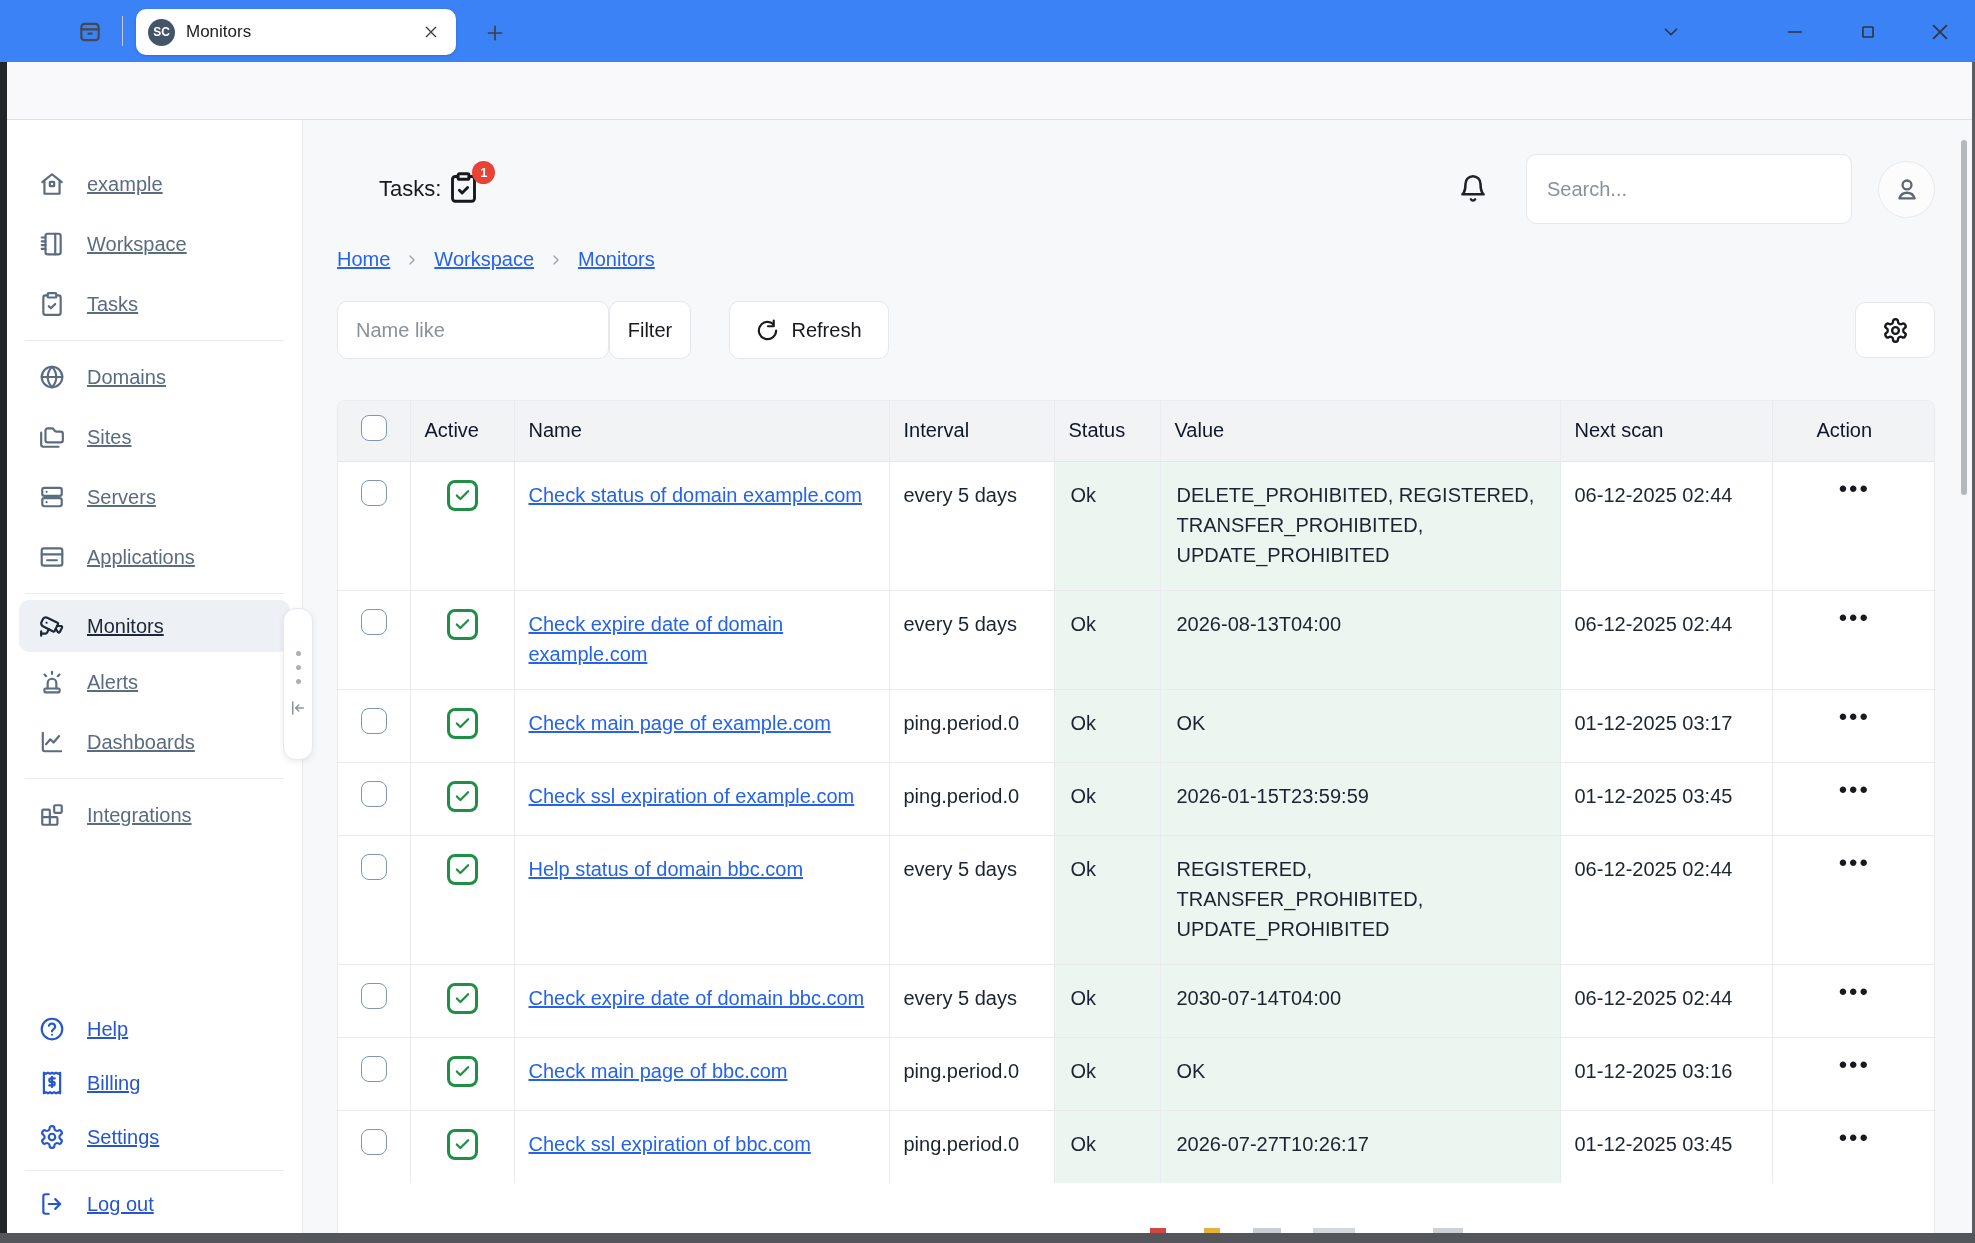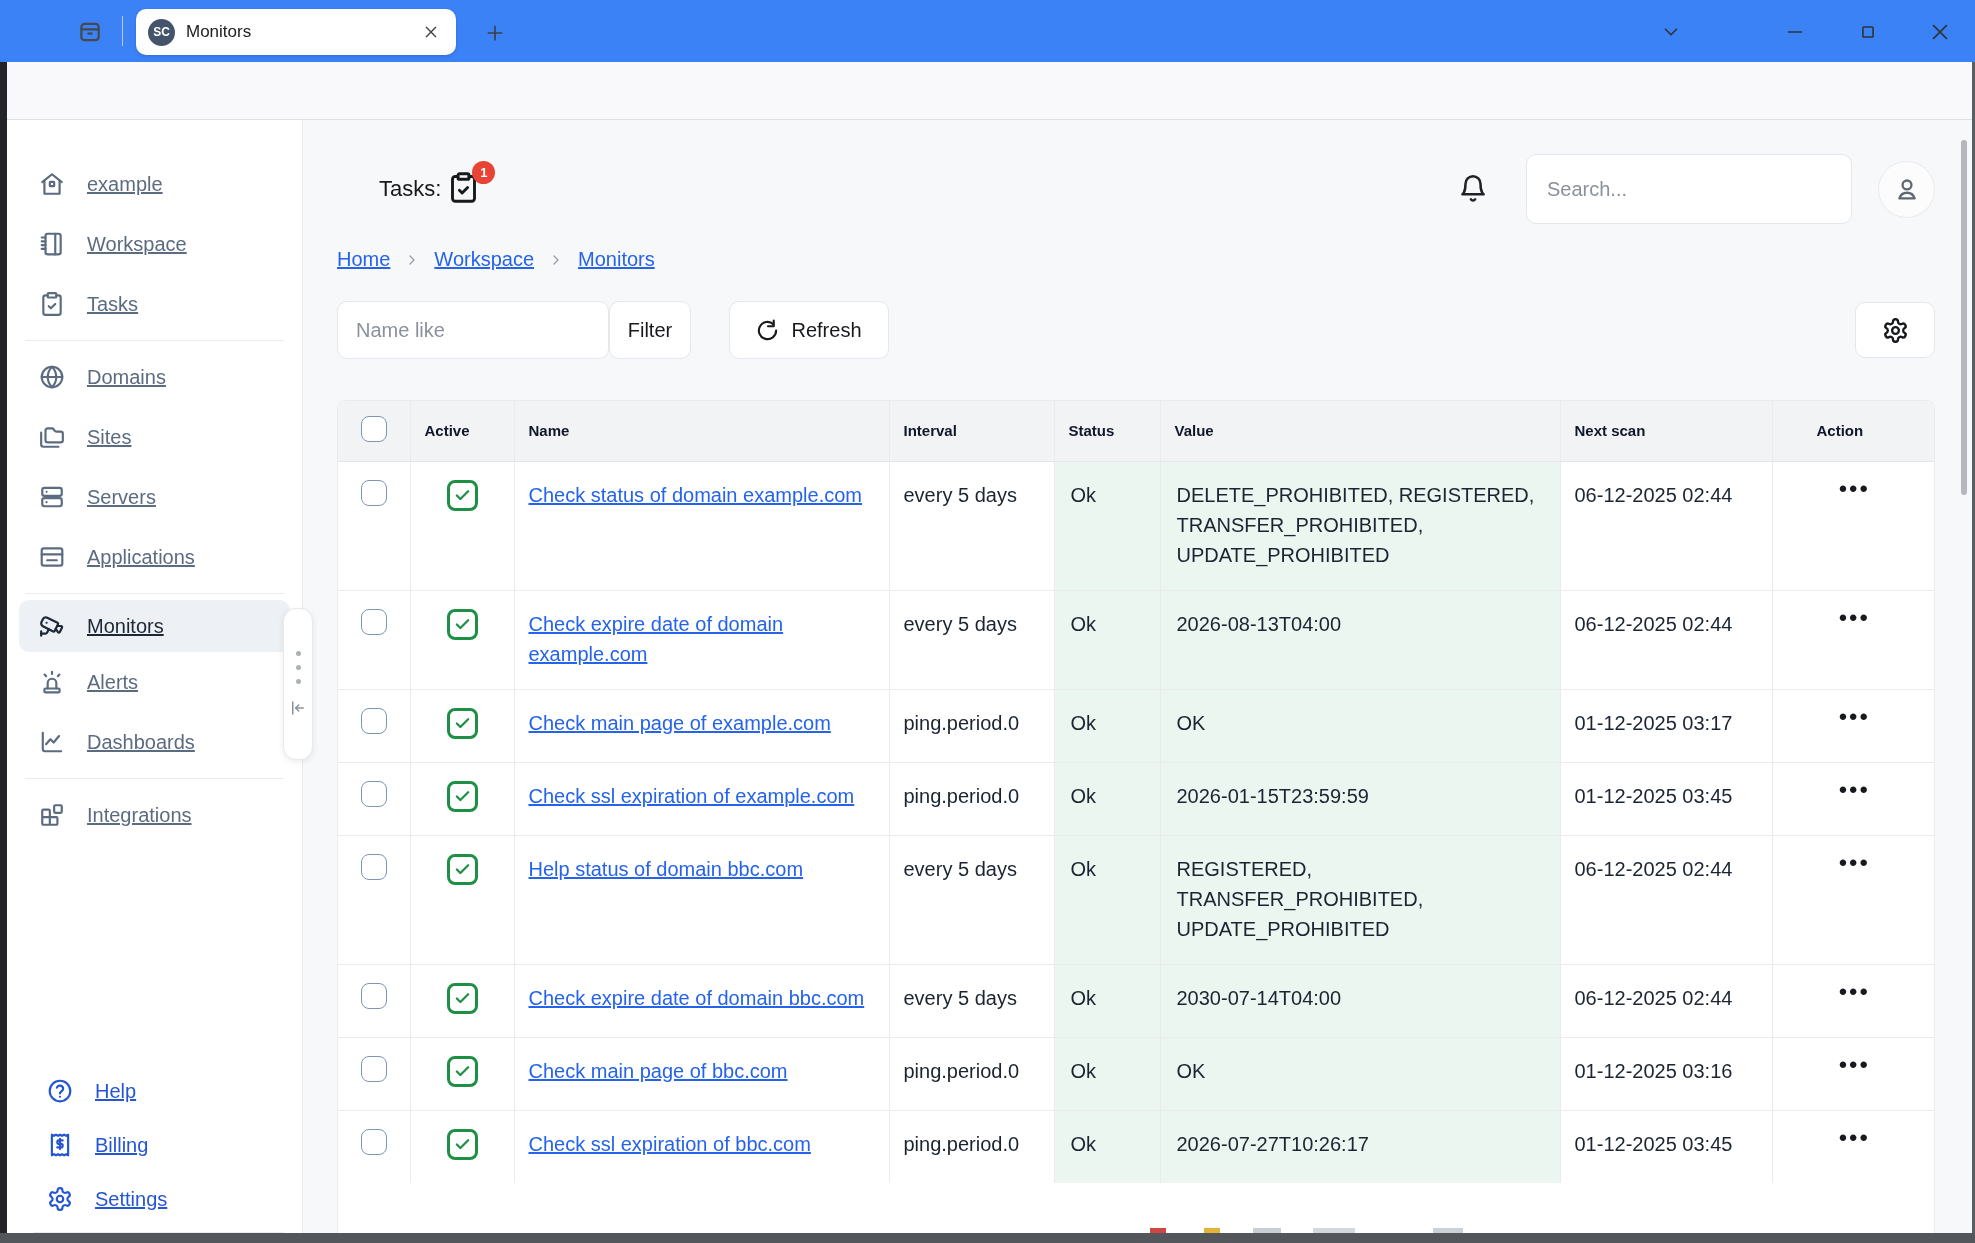--- a/index.html
+++ b/index.html
@@ -43,21 +43,21 @@
   .app { position:absolute; top:120px; left:0; right:0; bottom:0; background:#f7f8f9; }
 
   .sidebar { position:absolute; left:7px; top:0; width:296px; bottom:0; background:#ffffff; border-right:1px solid #e8eaee; }
   .snav { padding-top:34px; }
   .sitem { height:60px; display:flex; align-items:center; padding-left:32px; gap:22px; color:#5b6b80; font-size:20px; }
   .sitem .si { width:26px; height:26px; flex:0 0 auto; }
   .sitem .slabel { text-decoration:underline; cursor:pointer; }
   .sitem.active { background:#edf0f4; border-radius:10px; margin:0 12px; padding-left:20px; color:#1d2736; height:52px; }
   .sitem.active .slabel { color:#1d2736; font-weight:400; }
   .sdiv { height:1px; background:#e9ecef; margin:6px 18px; }
-  .sidebar-bottom { position:absolute; left:0; right:0; bottom:4px;padding-left:8px; }
+  .sidebar-bottom { position:absolute; left:0; right:0; bottom:12px; }
   .sidebar-bottom .sitem { height:54px; color:#2456d3; }
   .collapse-handle { position:absolute; left:283px; top:488px; width:30px; height:152px; background:#fff; border:1px solid #e6e9ed; border-radius:13px; box-shadow:0 2px 6px rgba(0,0,0,.08); z-index:20; display:flex; flex-direction:column; align-items:center; padding-top:42px; }
   .chdot { width:5px; height:5px; border-radius:50%; background:#aab1b9; margin-bottom:9px; }
   .charrow { margin-top:6px; color:#8a929b; width:18px; height:18px; }
 
   .main { position:absolute; left:304px; top:0; right:3px; bottom:0; padding:0 37px 0 33px; }
 
   .topbar { margin-top:40px; height:58px; display:flex; align-items:center; }
   .ws-select { width:430px; height:58px; background:#fff; border:1px solid #e4e7eb; border-radius:10px; display:flex; align-items:center; padding:0 20px; font-size:20px; color:#1b2430; }
   .ws-select .chev { margin-left:auto; width:20px; height:20px; color:#6b7280; }
@@ -83,21 +83,21 @@
   .btn { height:58px; background:#fff; border:1px solid #e4e7eb; border-radius:10px; font-size:20px; color:#17191c; display:flex; align-items:center; justify-content:center; cursor:pointer; }
   .btn-filter { width:82px; }
   .btn-refresh { margin-left:38px; width:160px; gap:12px; }
   .btn-refresh svg { width:23px; height:23px; stroke-width:2.2; }
   .btn-gear { margin-left:auto; width:80px; height:56px; }
   .btn-gear svg { width:27px; height:27px; color:#17191c; stroke-width:2.1; }
 
   .tablewrap { position:absolute; left:33px; right:37px; top:280px; bottom:0; background:#fff; border:1px solid #e9ebee; border-bottom:none; border-radius:8px 8px 0 0; overflow:hidden; }
   table.mon { width:100%; border-collapse:collapse; table-layout:fixed; }
   col.w-sel{width:72px;} col.w-act{width:104px;} col.w-name{width:375px;} col.w-int{width:165px;} col.w-stat{width:106px;} col.w-val{width:400px;} col.w-next{width:212px;} col.w-action{width:164px;}
-  thead th { height:60px; background:#f2f3f5; font-size:15px; font-weight:bold; color:#0f172a; text-align:left; padding-left:14px; border-right:1px solid #e9ebee; border-bottom:1px solid #e4e6ea; }
+  thead th { height:60px; background:#f2f3f5; font-size:20px; font-weight:normal; color:#0f172a; text-align:left; padding-left:14px; border-right:1px solid #e9ebee; border-bottom:1px solid #e4e6ea; }
   thead th:last-child { border-right:none; }
   thead th.h-action { padding-left:44px; }
   tbody td { font-size:20px; color:#1b2430; vertical-align:top; padding:18px 14px 20px 14px; line-height:30px; border-right:1px solid #e9ebee; border-bottom:1px solid #e9ebee; }
   tbody td:last-child { border-right:none; }
   tbody tr:last-child td { border-bottom:none; }
   td.ok { background:#eaf6ef;padding-left:16px; }
   td.c-sel, td.c-act, th.h-sel { text-align:center; padding-left:0; padding-right:0; }
   .rowcheck { display:inline-block; width:26px; height:26px; border:1.6px solid #7e95b5; border-radius:8px; background:#fff; cursor:pointer; }
   .activebox { display:inline-flex; width:31px; height:31px; border:3px solid #1f8f45; border-radius:8px; background:#fff; align-items:center; justify-content:center; color:#1f8f45; cursor:pointer; }
   .activebox svg { width:17px; height:17px; stroke-width:3.2; }
@@ -466,20 +466,26 @@
           </svg>
           <span class="slabel">Billing</span>
         </div>
       <div class="sitem">
           <svg class="ic si">
             <use href="#i-gear"></use>
           </svg>
           <span class="slabel">Settings</span>
         </div>
       <div class="sdiv"></div>
+      <div class="sitem">
+          <svg class="ic si">
+            <use href="#i-logout"></use>
+          </svg>
+          <span class="slabel">Log out</span>
+        </div>
     </div>
   </div>
   <div class="collapse-handle">
     <div class="chdot"></div>
     <div class="chdot"></div>
     <div class="chdot"></div>
     <svg class="ic charrow">
         <use href="#i-collapse"></use>
       </svg>
   </div>

